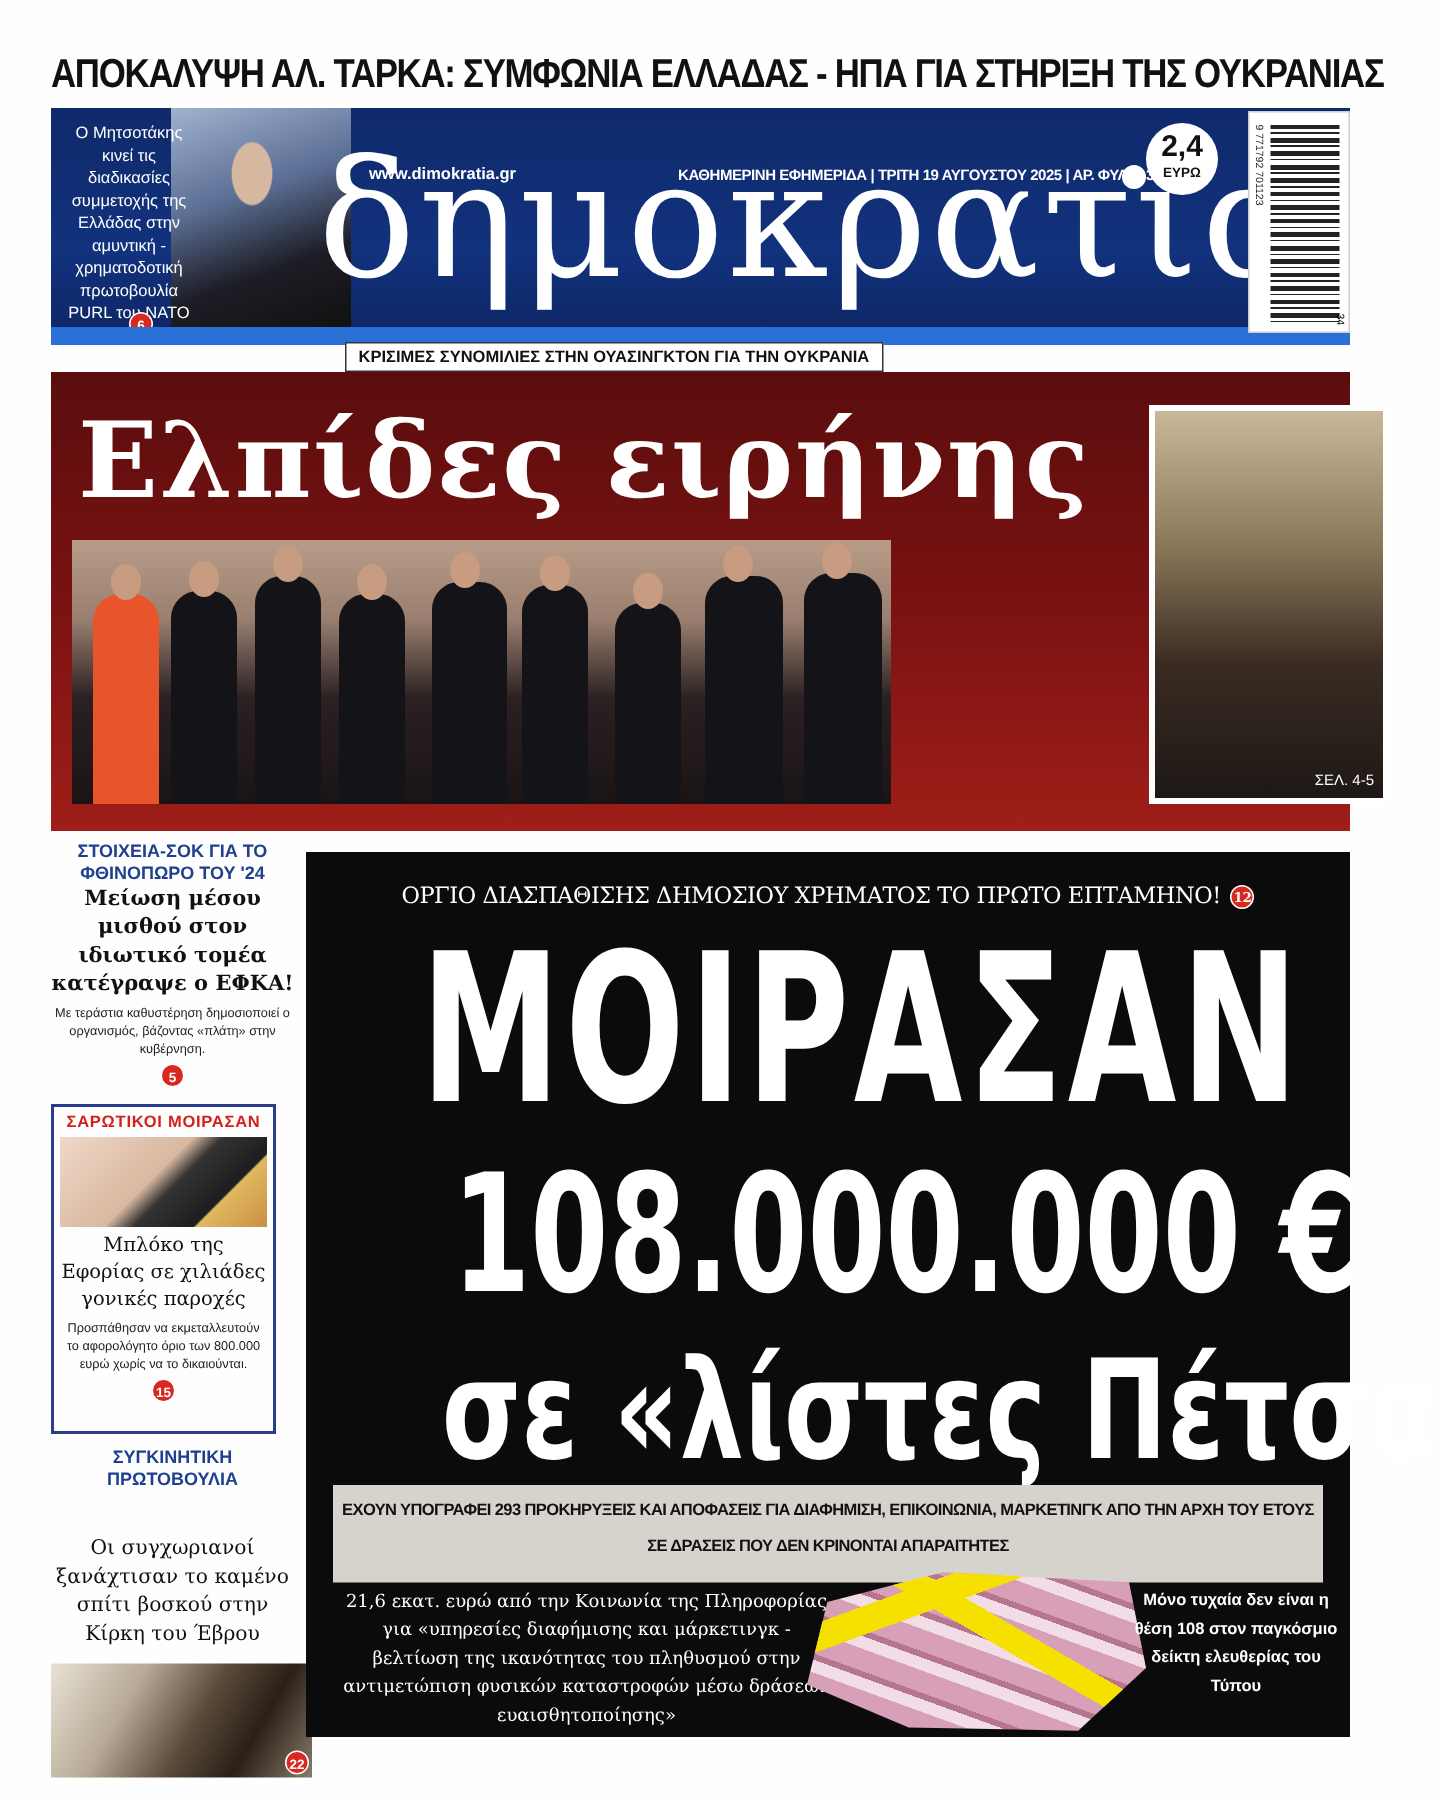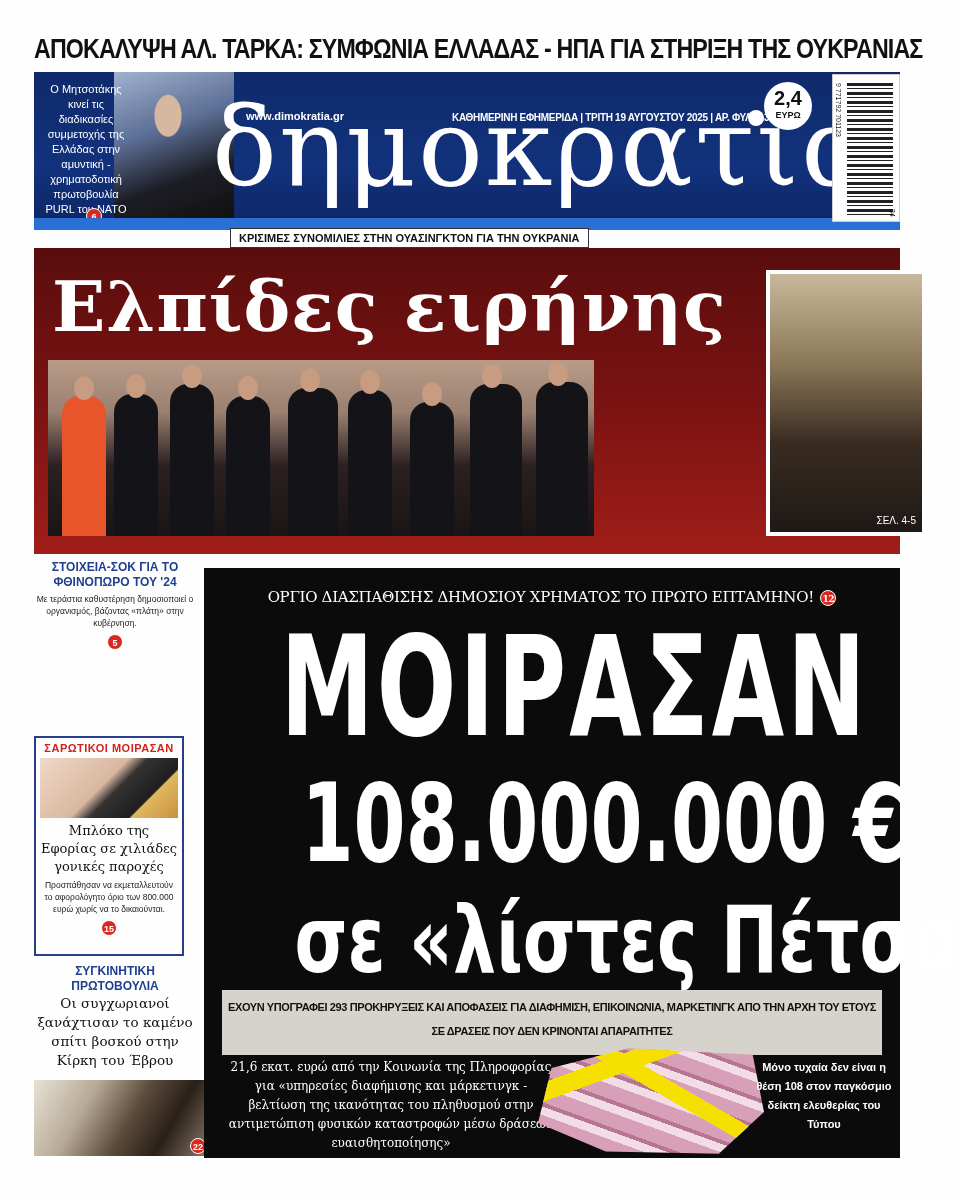--- a/index.html
+++ b/index.html
@@ -158,35 +158,36 @@
       <span class="pg">ΣΕΛ. 4-5</span>
     </div>
   </div>
 </div>
 
 <div class="kicker-box">ΚΡΙΣΙΜΕΣ ΣΥΝΟΜΙΛΙΕΣ ΣΤΗΝ ΟΥΑΣΙΝΓΚΤΟΝ ΓΙΑ ΤΗΝ ΟΥΚΡΑΝΙΑ</div>
 
 <div class="leftcol">
   <div class="story1">
     <div class="kick-blue">ΣΤΟΙΧΕΙΑ-ΣΟΚ ΓΙΑ ΤΟ ΦΘΙΝΟΠΩΡΟ ΤΟΥ '24</div>
+    <div class="serif-head">Μείωση μέσου μισθού στον ιδιωτικό τομέα κατέγραψε ο ΕΦΚΑ!</div>
     <div class="small">Με τεράστια καθυστέρηση δημοσιοποιεί ο οργανισμός, βάζοντας «πλάτη» στην κυβέρνηση.</div>
     <div class="badge-wrap"><span class="badge">5</span></div>
   </div>
 
   <div class="story2">
     <div class="kick-red">ΣΑΡΩΤΙΚΟΙ ΜΟΙΡΑΣΑΝ</div>
     <div class="calc-img"></div>
     <div class="serif-head" style="font-size:13px;line-height:18px;font-weight:normal;">Μπλόκο της Εφορίας σε χιλιάδες γονικές παροχές</div>
     <div class="small">Προσπάθησαν να εκμεταλλευτούν το αφορολόγητο όριο των 800.000 ευρώ χωρίς να το δικαιούνται.</div>
     <div class="badge-wrap"><span class="badge">15</span></div>
   </div>
 
   <div class="story3">
     <div class="kick-blue">ΣΥΓΚΙΝΗΤΙΚΗ ΠΡΩΤΟΒΟΥΛΙΑ</div>
-    <div class="serif-head" style="font-weight:normal;font-size:13.5px;">Οι συγχωριανοί ξανάχτισαν το καμένο σπίτι βοσκού στην Κίρκη του Έβρου</div>
+    <div class="serif-head" style="font-weight:normal;font-size:13.5px;margin-top:29px;">Οι συγχωριανοί ξανάχτισαν το καμένο σπίτι βοσκού στην Κίρκη του Έβρου</div>
     <div class="house-img">
       <span class="badge">22</span>
     </div>
   </div>
 </div>
 
 <div class="main">
   <div class="main-kicker">
     <span>ΟΡΓΙΟ ΔΙΑΣΠΑΘΙΣΗΣ ΔΗΜΟΣΙΟΥ ΧΡΗΜΑΤΟΣ ΤΟ ΠΡΩΤΟ ΕΠΤΑΜΗΝΟ!</span>
     <span class="badge">12</span>

